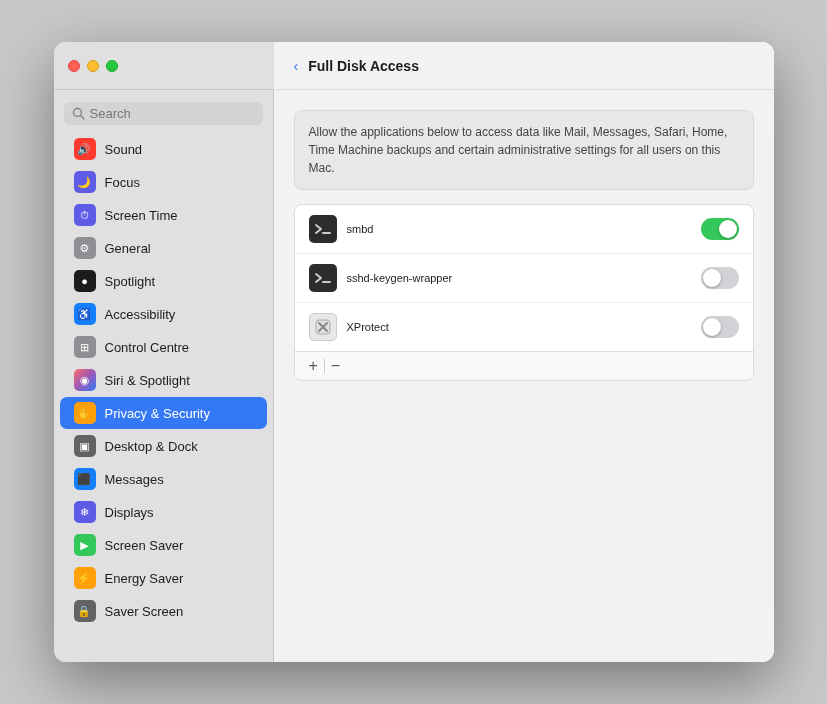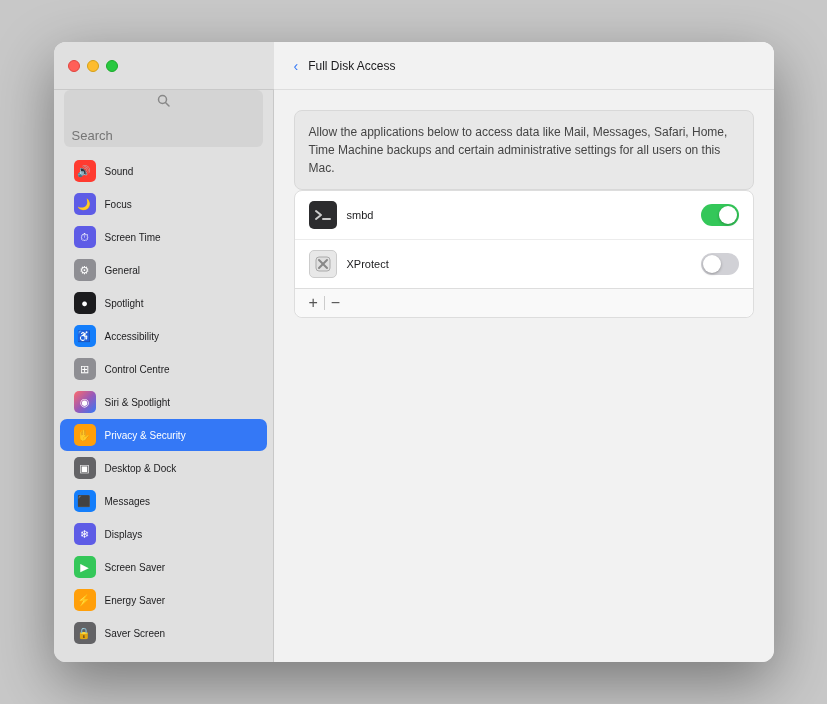--- a/index.html
+++ b/index.html
@@ -49,28 +49,27 @@
     .traffic-light {
       width: 12px; height: 12px;
       border-radius: 50%;
       display: inline-block;
     }
     .tl-red { background: #ff5f57; border: 1px solid #e0443e; }
     .tl-yellow { background: #febc2e; border: 1px solid #d4a017; }
     .tl-green { background: #28c840; border: 1px solid #1aab29; }
 
     .search-box {
-      margin: 0 10px 8px 10px;
+      margin: 12px 10px 8px 10px;
       background: #d4d4d4;
       border-radius: 6px;
       display: flex;
       align-items: center;
       padding: 4px 8px;
-      gap: 21px;
-      flex-direction: column;
+      gap: 5px;
     }
     .search-box input {
       border: none;
       background: transparent;
       outline: none;
       font-size: 13px;
       color: #666;
       width: 100%;
     }
     .search-icon-svg { color: #888; flex-shrink: 0; }
@@ -91,21 +90,21 @@
       color: white;
     }
     .sidebar-item.active .item-label { color: white; }
     .item-icon {
       width: 22px; height: 22px;
       border-radius: 5px;
       display: flex; align-items: center; justify-content: center;
       font-size: 13px;
       flex-shrink: 0;
     }
-    .item-label { font-size: 10px; }
+    .item-label { font-size: 13px; }
 
     
     .icon-sound { background: #ff3b30; }
     .icon-focus { background: #5e5ce6; }
     .icon-screentime { background: #5e5ce6; }
     .icon-general { background: #8e8e93; }
     .icon-appearance { background: #1c1c1e; }
     .icon-accessibility { background: #147efb; }
     .icon-controlcentre { background: #8e8e93; }
     .icon-siri { background: linear-gradient(135deg, #ff6b6b, #9b59b6, #3478f6); }
@@ -139,38 +138,39 @@
     }
     .back-btn {
       display: flex; align-items: center; gap: 4px;
       cursor: pointer;
       color: #3478f6;
       font-size: 14px;
       background: none;
       border: none;
     }
     .page-title-text {
-      font-size: 12px;
-      font-weight: 400;
+      font-size: 14px;
+      font-weight: 700;
       color: #1c1c1e;
     }
 
     .content-area {
       padding: 20px;
       flex: 1;
       overflow-y: auto;
     }
 
     .description-box {
       background: #e8e8e8;
       border-radius: 8px;
       padding: 12px 14px;
       font-size: 12px;
       color: #444;
       line-height: 1.5;
+      margin-bottom: 14px;
       border: 1px solid #d8d8d8;
     }
 
     .apps-list {
       background: white;
       border-radius: 8px;
       overflow: hidden;
       border: 1px solid #ddd;
     }
     .app-row {
@@ -347,20 +347,30 @@
         <div id="app-rows">
             <div class="app-row">
               <div class="app-icon-box">
                 <svg width="18" height="14" viewBox="0 0 18 14">
       <polyline points="2,3 7,7 2,11" stroke="#ccc" stroke-width="2" fill="none" stroke-linecap="round" stroke-linejoin="round"></polyline>
       <line x1="9" y1="11" x2="16" y2="11" stroke="#ccc" stroke-width="2" stroke-linecap="round"></line>
     </svg>
               </div>
               <span class="app-name">smbd</span>
               <div class="toggle on"></div>
+            </div>
+            <div class="app-row">
+              <div class="app-icon-box">
+                <svg width="18" height="14" viewBox="0 0 18 14">
+      <polyline points="2,3 7,7 2,11" stroke="#ccc" stroke-width="2" fill="none" stroke-linecap="round" stroke-linejoin="round"></polyline>
+      <line x1="9" y1="11" x2="16" y2="11" stroke="#ccc" stroke-width="2" stroke-linecap="round"></line>
+    </svg>
+              </div>
+              <span class="app-name">sshd-keygen-wrapper</span>
+              <div class="toggle off"></div>
             </div>
             <div class="app-row">
               <div class="app-icon-box light-box">
                 <svg width="16" height="16" viewBox="0 0 16 16">
       <rect x="1" y="1" width="14" height="14" rx="3" fill="#e0e0e0" stroke="#aaa" stroke-width="1"></rect>
       <line x1="4" y1="4" x2="12" y2="12" stroke="#888" stroke-width="2" stroke-linecap="round"></line>
       <line x1="12" y1="4" x2="4" y2="12" stroke="#888" stroke-width="2" stroke-linecap="round"></line>
     </svg>
               </div>
               <span class="app-name">XProtect</span>

